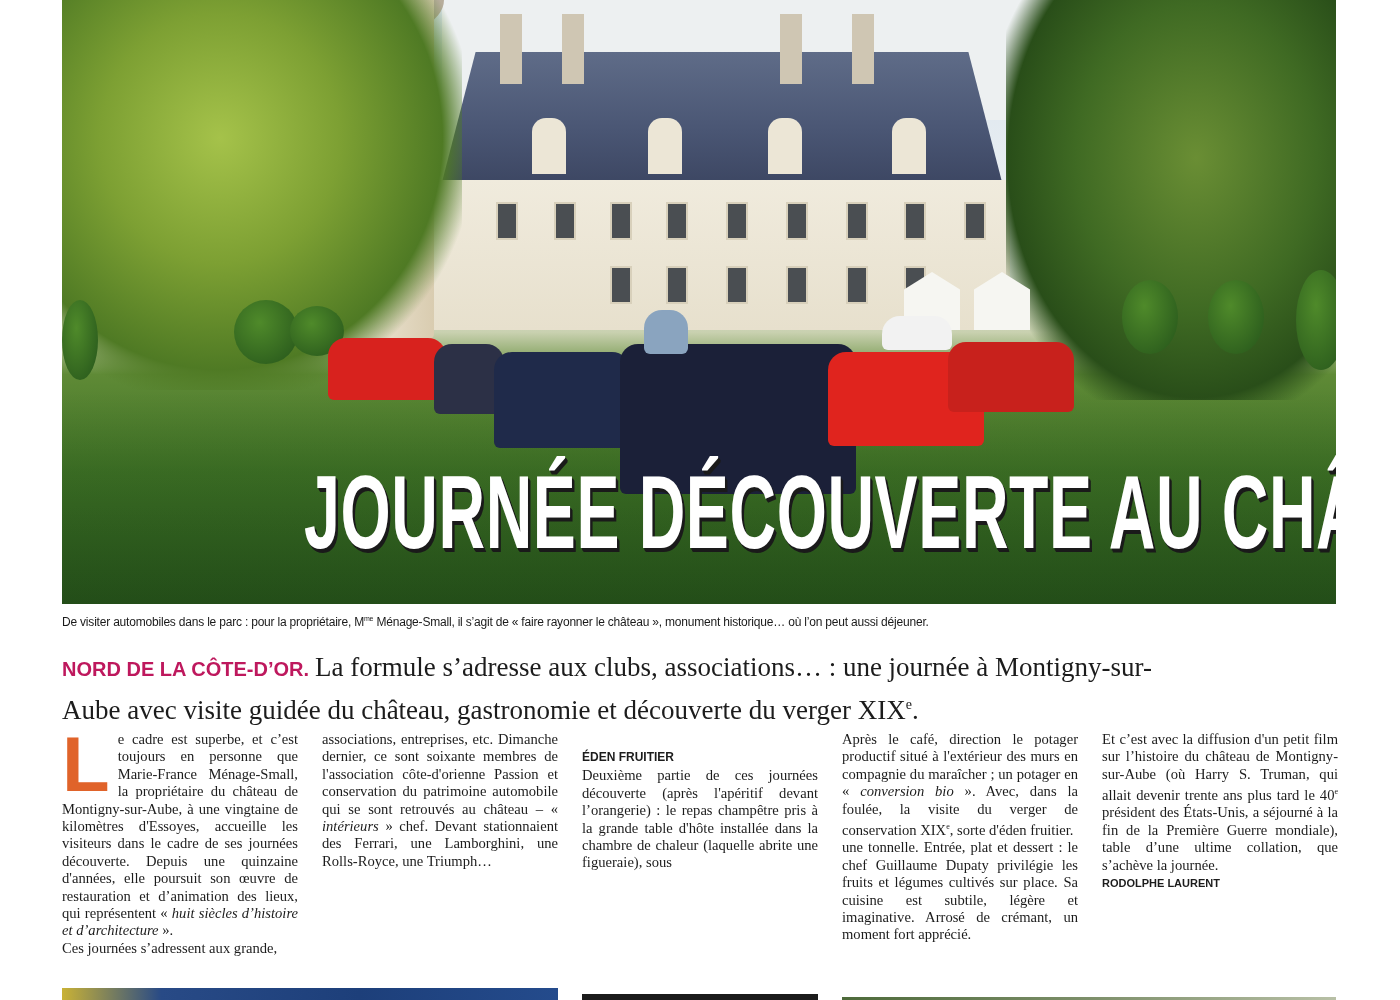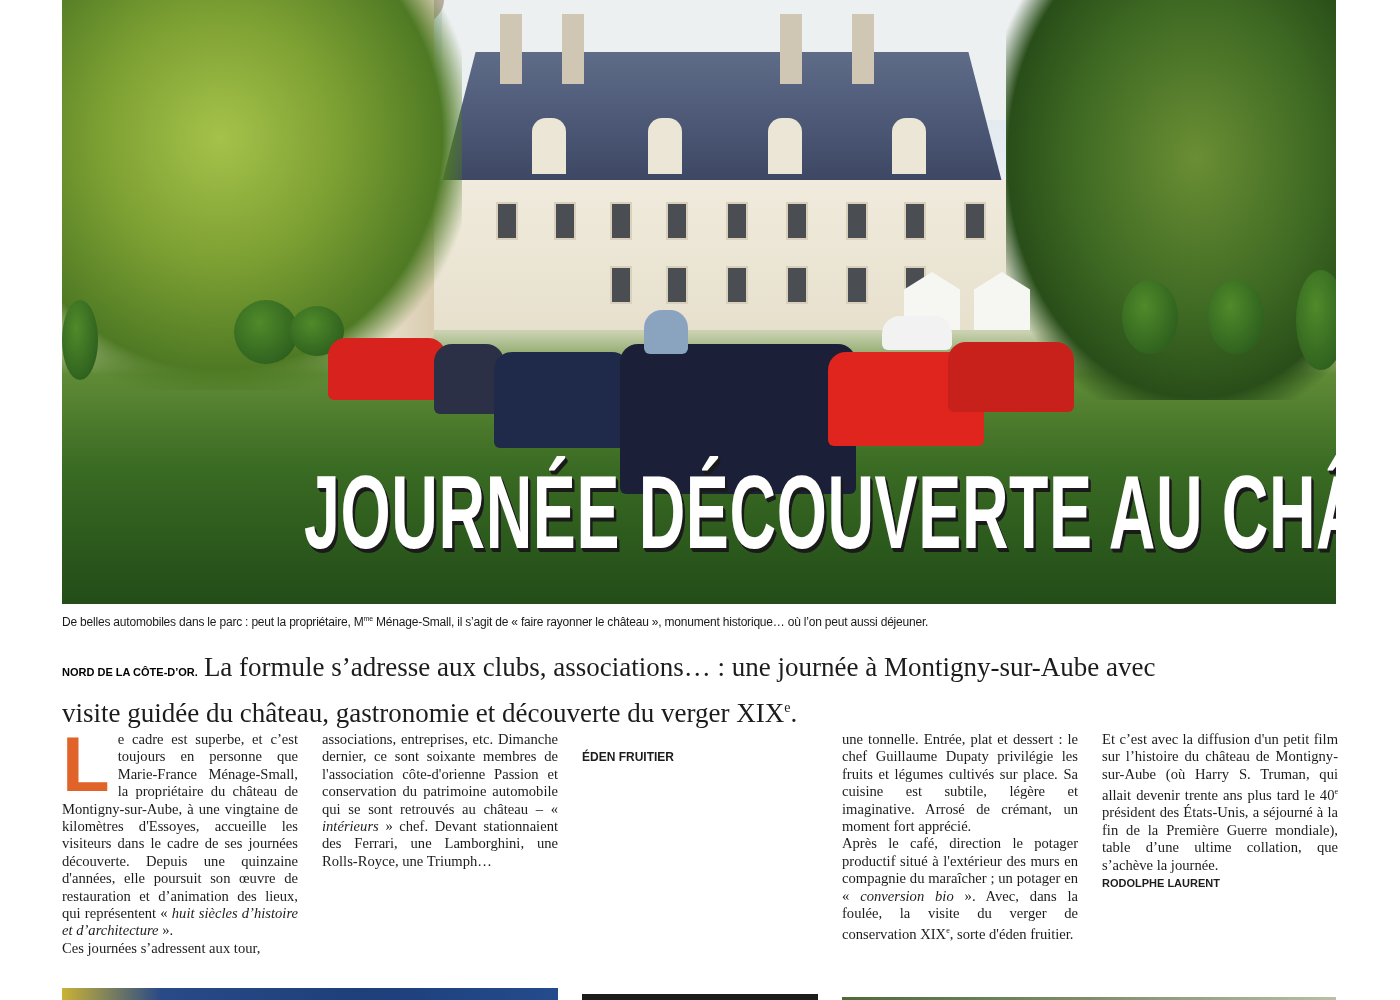--- a/index.html
+++ b/index.html
@@ -68,22 +68,22 @@
       color: #1a1a1a; letter-spacing: -0.2px;
     }
     .caption sup { font-size: 7px; }
 
     
     .deck {
       position: absolute; left: 62px; top: 650px; width: 1130px;
       font-family: "Liberation Serif", serif; font-size: 27px; line-height: 35px; color: #1c1c1c;
     }
     .kicker {
-      font-family: "Liberation Sans", sans-serif; font-weight: 700; font-size: 11px;
-      color: #000000; letter-spacing: 0; text-transform: uppercase; margin-right: 6px;
+      font-family: "Liberation Sans", sans-serif; font-weight: 700; font-size: 20px;
+      color: #be185d; letter-spacing: 0; text-transform: uppercase; margin-right: 6px;
     }
     .deck sup { font-size: 14px; }
 
     
     .columns { position: absolute; top: 731px; left: 62px; width: 1276px; height: 245px; }
     .col {
       position: absolute; top: 0; width: 236px;
       font-family: "Liberation Serif", serif; font-size: 14.6px; line-height: 17.4px;
       text-align: justify; hyphens: auto; color: #1c1c1c;
     }
@@ -169,43 +169,44 @@
   <div class="car" style="left:432px;top:352px;width:136px;height:96px;background:#1f2a4a"></div>
   <div class="car" style="left:558px;top:344px;width:236px;height:150px;background:#1b2038"></div>
   <div class="car" style="left:766px;top:352px;width:156px;height:94px;background:#e0241e"></div>
   <div class="car" style="left:886px;top:342px;width:126px;height:70px;background:#c8211c"></div>
   <div class="car" style="left:820px;top:316px;width:70px;height:34px;background:#f2f2f2"></div>
   <div class="car" style="left:582px;top:310px;width:44px;height:44px;background:#8aa4bf"></div>
 
   <div class="headline">JOURNÉE DÉCOUVERTE AU CHÂTEAU</div>
 </div>
 
-<div class="caption"><span>De belles automobiles dans le parc : peut la propriétaire, M</span><sup>me</sup><span> Ménage-Small, il s’agit de « faire rayonner le château », monument historique… où l’on peut aussi déjeuner.</span></div>
+<div class="caption"><span>De visiter automobiles dans le parc : pour la propriétaire, M</span><sup>me</sup><span> Ménage-Small, il s’agit de « faire rayonner le château », monument historique… où l’on peut aussi déjeuner.</span></div>
 
 <div class="deck"><span class="kicker">NORD DE LA CÔTE-D’OR.</span><span>La formule s’adresse aux clubs, associations… : une journée à Montigny-sur-Aube avec visite guidée du château, gastronomie et découverte du verger XIX</span><sup>e</sup><span>.</span></div>
 
 <div class="columns">
 
   <div class="col col1">
     <span class="dropcap">L</span>
     <p><span>e cadre est superbe, et c’est toujours en personne que Marie-France Ménage-Small, la propriétaire du château de Montigny-sur-Aube, à une vingtaine de kilomètres d'Essoyes, accueille les visiteurs dans le cadre de ses journées découverte. Depuis une quinzaine d'années, elle poursuit son œuvre de restauration et d’animation des lieux, qui représentent « </span><em>huit siècles d’histoire et d’architecture</em><span> ».</span></p>
-    <p>Ces journées s’adressent aux tour,</p>
+    <p>Ces journées s’adressent aux grande,</p>
   </div>
 
   <div class="col col2">
     <p><span>associations, entreprises, etc. Dimanche dernier, ce sont soixante membres de l'association côte-d'orienne Passion et conservation du patrimoine automobile qui se sont retrouvés au château – « </span><em>intérieurs</em><span> » chef. Devant stationnaient des Ferrari, une Lamborghini, une Rolls-Royce, une Triumph…</span></p>
   </div>
 
   <div class="col col3">
     <div class="subhead">ÉDEN FRUITIER</div>
+    <p>Deuxième partie de ces journées découverte (après l'apéritif devant l’orangerie) : le repas champêtre pris à la grande table d'hôte installée dans la chambre de chaleur (laquelle abrite une figueraie), sous</p>
   </div>
 
   <div class="col col4">
+    <p><span>Après le café, direction le potager productif situé à l'extérieur des murs en compagnie du maraîcher ; un potager en « </span><em>conversion bio</em><span> ». Avec, dans la foulée, la visite du verger de conservation XIX</span><sup>e</sup><span>, sorte d'éden fruitier.</span></p>
     <p>une tonnelle. Entrée, plat et dessert : le chef Guillaume Dupaty privilégie les fruits et légumes cultivés sur place. Sa cuisine est subtile, légère et imaginative. Arrosé de crémant, un moment fort apprécié.</p>
-    <p><span>Après le café, direction le potager productif situé à l'extérieur des murs en compagnie du maraîcher ; un potager en « </span><em>conversion bio</em><span> ». Avec, dans la foulée, la visite du verger de conservation XIX</span><sup>e</sup><span>, sorte d'éden fruitier.</span></p>
   </div>
 
   <div class="col col5">
     <p><span>Et c’est avec la diffusion d'un petit film sur l’histoire du château de Montigny-sur-Aube (où Harry S. Truman, qui allait devenir trente ans plus tard le 40</span><sup>e</sup><span> président des États-Unis, a séjourné à la fin de la Première Guerre mondiale), table d’une ultime collation, que s’achève la journée.</span></p>
     <div class="byline">RODOLPHE LAURENT</div>
   </div>
 </div>
 
 <div class="thumb thumb1"></div>
 <div class="thumb thumb2"></div>

